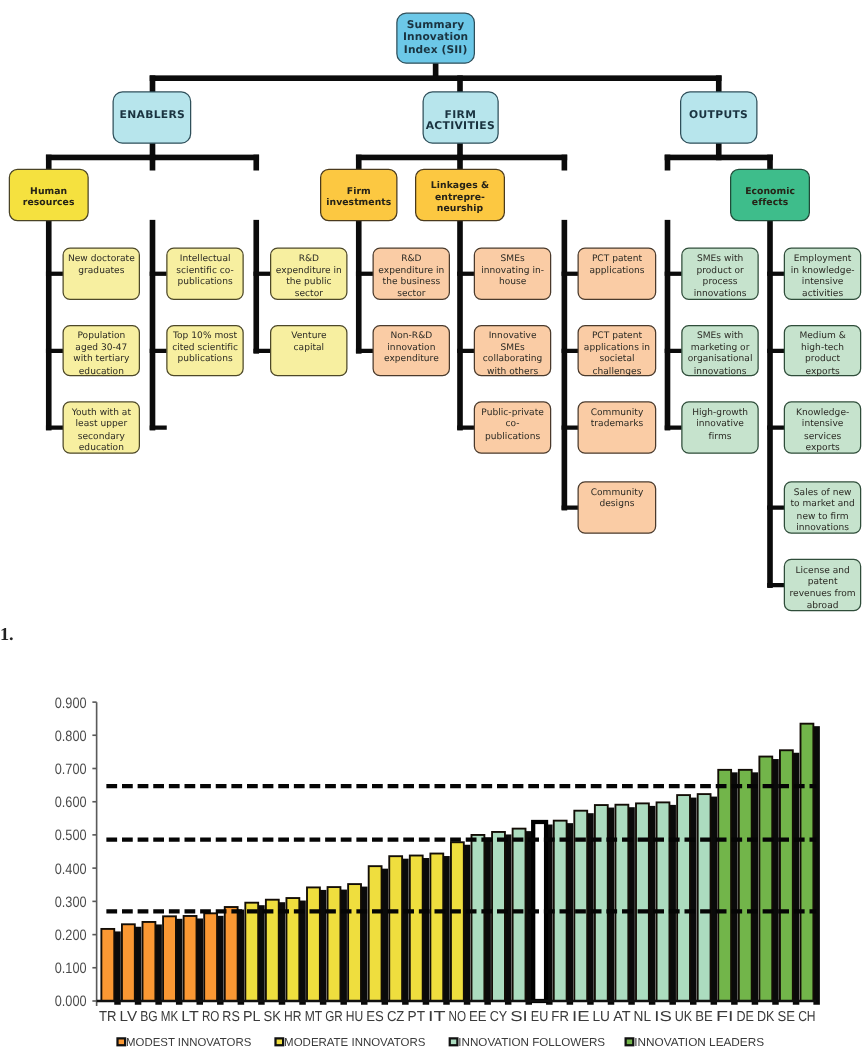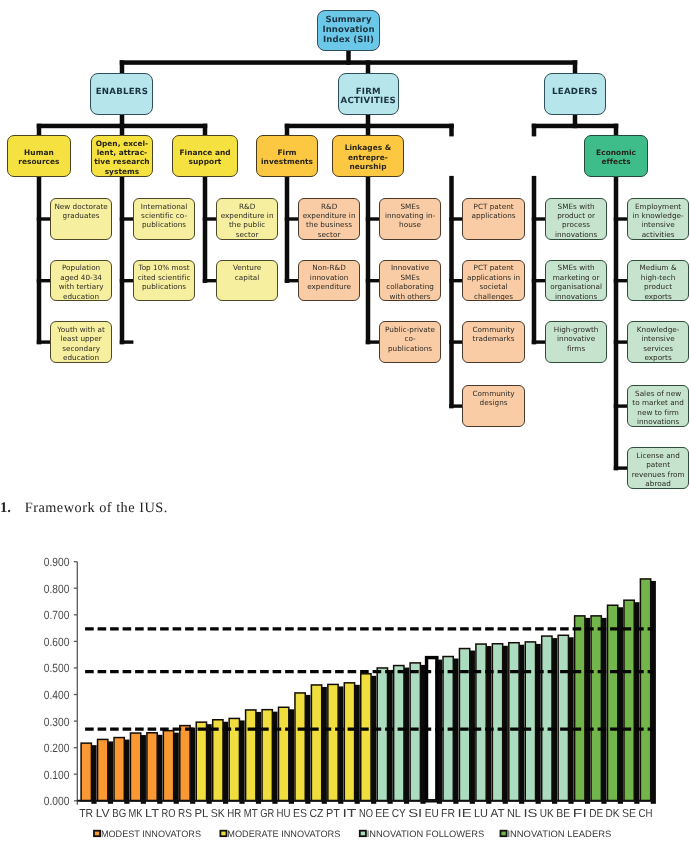--- a/index.html
+++ b/index.html
@@ -106,61 +106,51 @@
 Index (SII)</span>
       </div>
   <div class="bx pillar" style="left:90.4px;top:72.6px;width:63.0px;height:42.0px">
         <span class="bt">ENABLERS</span>
       </div>
   <div class="bx pillar" style="left:337.8px;top:72.6px;width:61.0px;height:42.0px">
         <span class="bt">FIRM
 ACTIVITIES</span>
       </div>
   <div class="bx pillar" style="left:543.9px;top:72.6px;width:62.0px;height:42.0px">
-        <span class="bt">LEADERS</span>
+        <span class="bt">OUTPUTS</span>
       </div>
   <div class="bx dim dim-e" style="left:7.2px;top:135.4px;width:63.5px;height:41.5px">
         <span class="bt">Human
 resources</span>
       </div>
   <div class="bx ind ind-e" style="left:49.8px;top:198.2px;width:62.6px;height:41.6px">
         <span class="bt">New doctorate
 graduates</span>
       </div>
   <div class="bx ind ind-e" style="left:49.8px;top:259.9px;width:62.6px;height:41.6px">
         <span class="bt">Population
-aged 40-34
+aged 30-47
 with tertiary
 education</span>
       </div>
   <div class="bx ind ind-e" style="left:49.8px;top:321.3px;width:62.6px;height:41.6px">
         <span class="bt">Youth with at
 least upper
 secondary
 education</span>
       </div>
-  <div class="bx dim dim-e" style="left:91.2px;top:135.4px;width:61.5px;height:41.5px">
-        <span class="bt">Open, excel-
-lent, attrac-
-tive research
-systems</span>
-      </div>
   <div class="bx ind ind-e" style="left:132.8px;top:198.2px;width:62.6px;height:41.6px">
-        <span class="bt">International
+        <span class="bt">Intellectual
 scientific co-
 publications</span>
       </div>
   <div class="bx ind ind-e" style="left:132.8px;top:259.9px;width:62.6px;height:41.6px">
         <span class="bt">Top 10% most
 cited scientific
 publications</span>
-      </div>
-  <div class="bx dim dim-e" style="left:171.8px;top:135.4px;width:66.5px;height:41.5px">
-        <span class="bt">Finance and
-support</span>
       </div>
   <div class="bx ind ind-e" style="left:215.8px;top:198.2px;width:62.6px;height:41.6px">
         <span class="bt">R&amp;D
 expenditure in
 the public
 sector</span>
       </div>
   <div class="bx ind ind-e" style="left:215.8px;top:259.9px;width:62.6px;height:41.6px">
         <span class="bt">Venture
 capital</span>
@@ -266,21 +256,20 @@
       </div>
   <div class="bx ind ind-o" style="left:626.8px;top:447.3px;width:62.6px;height:41.6px">
         <span class="bt">License and
 patent
 revenues from
 abroad</span>
       </div>
 </div>
   <div class="caption">
     <span class="num">1.</span>
-    <span class="txt">Framework of the IUS.</span>
   </div>
 <div class="chart">
 <svg class="chartsvg" width="690" height="847" viewBox="0 0 690 847">
 <g>
 <line x1="77.3" y1="561.7" x2="77.3" y2="804.8" stroke="#5a5a5a" stroke-width="1.3"></line>
 <line x1="73.9" y1="800.8" x2="77.3" y2="800.8" stroke="#5a5a5a" stroke-width="1.3"></line>
 <text class="ytick-label" x="69.3" y="805.2" textLength="25.5" lengthAdjust="spacingAndGlyphs">0.000</text>
 <line x1="73.9" y1="774.2" x2="77.3" y2="774.2" stroke="#5a5a5a" stroke-width="1.3"></line>
 <text class="ytick-label" x="69.3" y="778.6" textLength="25.5" lengthAdjust="spacingAndGlyphs">0.100</text>
 <line x1="73.9" y1="747.7" x2="77.3" y2="747.7" stroke="#5a5a5a" stroke-width="1.3"></line>

